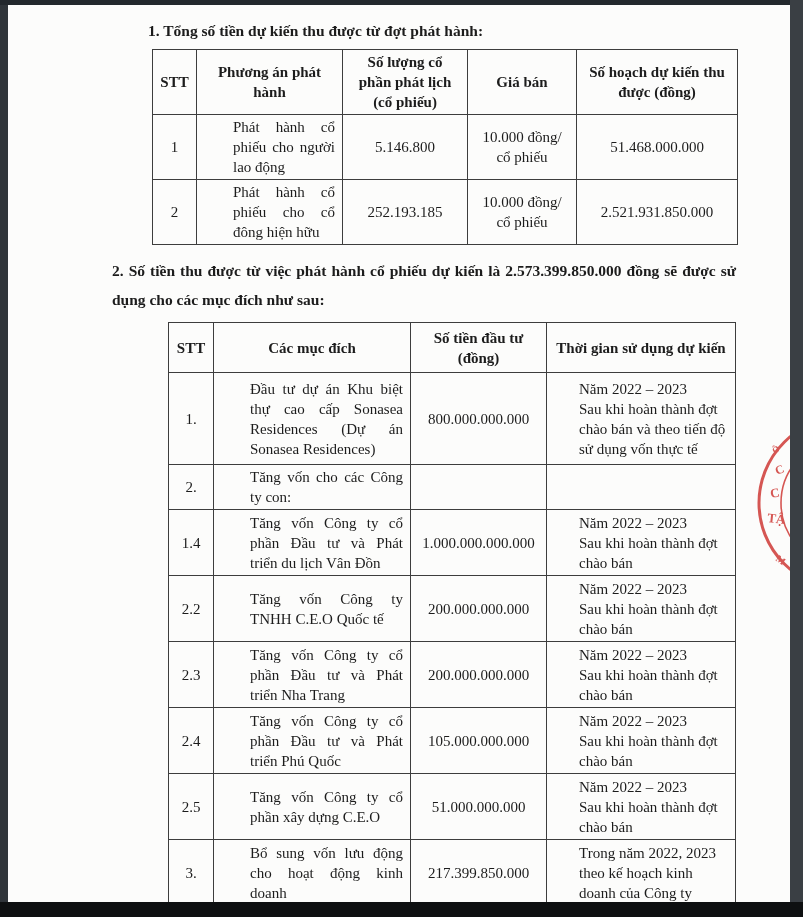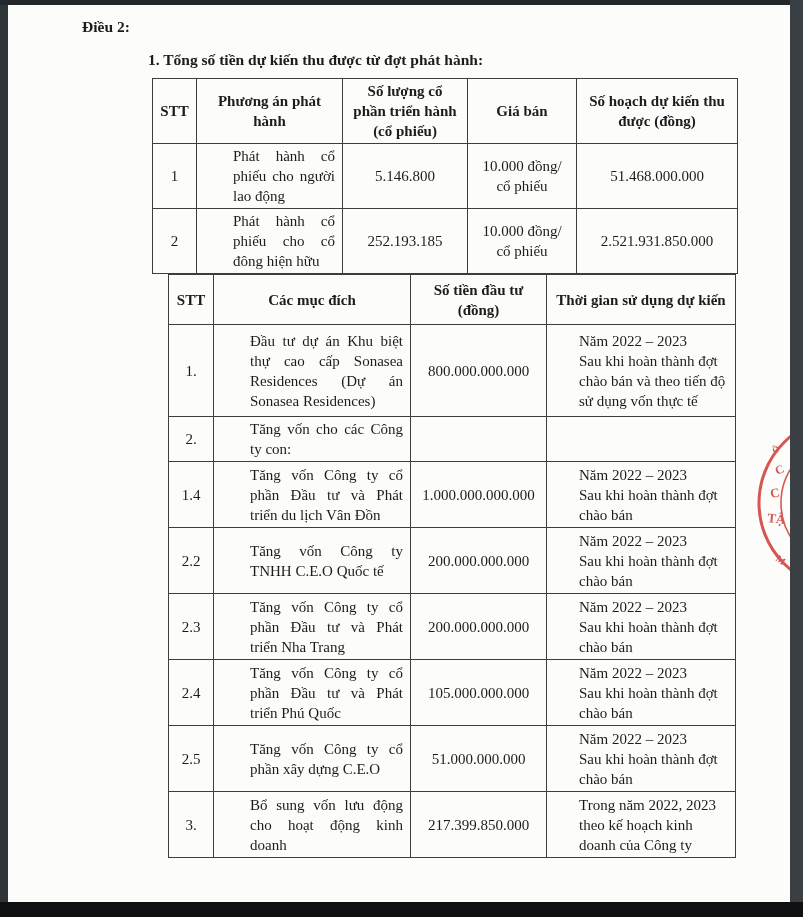--- a/index.html
+++ b/index.html
@@ -45,38 +45,37 @@
   .t2 td .tline{text-align:left;}
 
   .stamp{position:absolute;right:8px;top:418px;width:62px;height:170px;z-index:3;opacity:.85;}
 </style>
 </head>
 <body>
 
 <div class="content">
 
   <div class="article">
-    <div class="article-label">Điều 2:</div>
   </div>
 
   <div class="sec-title">1. Tổng số tiền dự kiến thu được từ đợt phát hành:</div>
 
   <table class="t1">
     <colgroup>
         <col style="width:44px">
         <col style="width:146px">
         <col style="width:125px">
         <col style="width:109px">
         <col style="width:161px">
       </colgroup>
     <thead>
       <tr>
         <th>STT</th>
         <th>Phương án phát hành</th>
-        <th>Số lượng cổ phần triển hành (cổ phiếu)</th>
+        <th>Số lượng cổ phần phát lịch (cổ phiếu)</th>
         <th>Giá bán</th>
         <th>Số hoạch dự kiến thu được (đồng)</th>
       </tr>
     </thead>
     <tbody id="t1-body">
         <tr class="r">
           <td>1</td>
           <td class="justify">Phát hành cổ phiếu cho người lao động</td>
           <td>5.146.800</td>
           <td>
@@ -91,20 +90,21 @@
           <td>252.193.185</td>
           <td>
             <div class="tline">10.000 đồng/</div>
             <div class="tline">cổ phiếu</div>
           </td>
           <td>2.521.931.850.000</td>
         </tr>
       </tbody>
   </table>
 
+  <div class="sec2">2. Số tiền thu được từ việc phát hành cổ phiếu dự kiến là 2.573.399.850.000 đồng sẽ được sử dụng cho các mục đích như sau:</div>
 
   <table class="t2">
     <colgroup>
         <col style="width:45px">
         <col style="width:197px">
         <col style="width:136px">
         <col style="width:189px">
       </colgroup>
     <thead>
       <tr>

